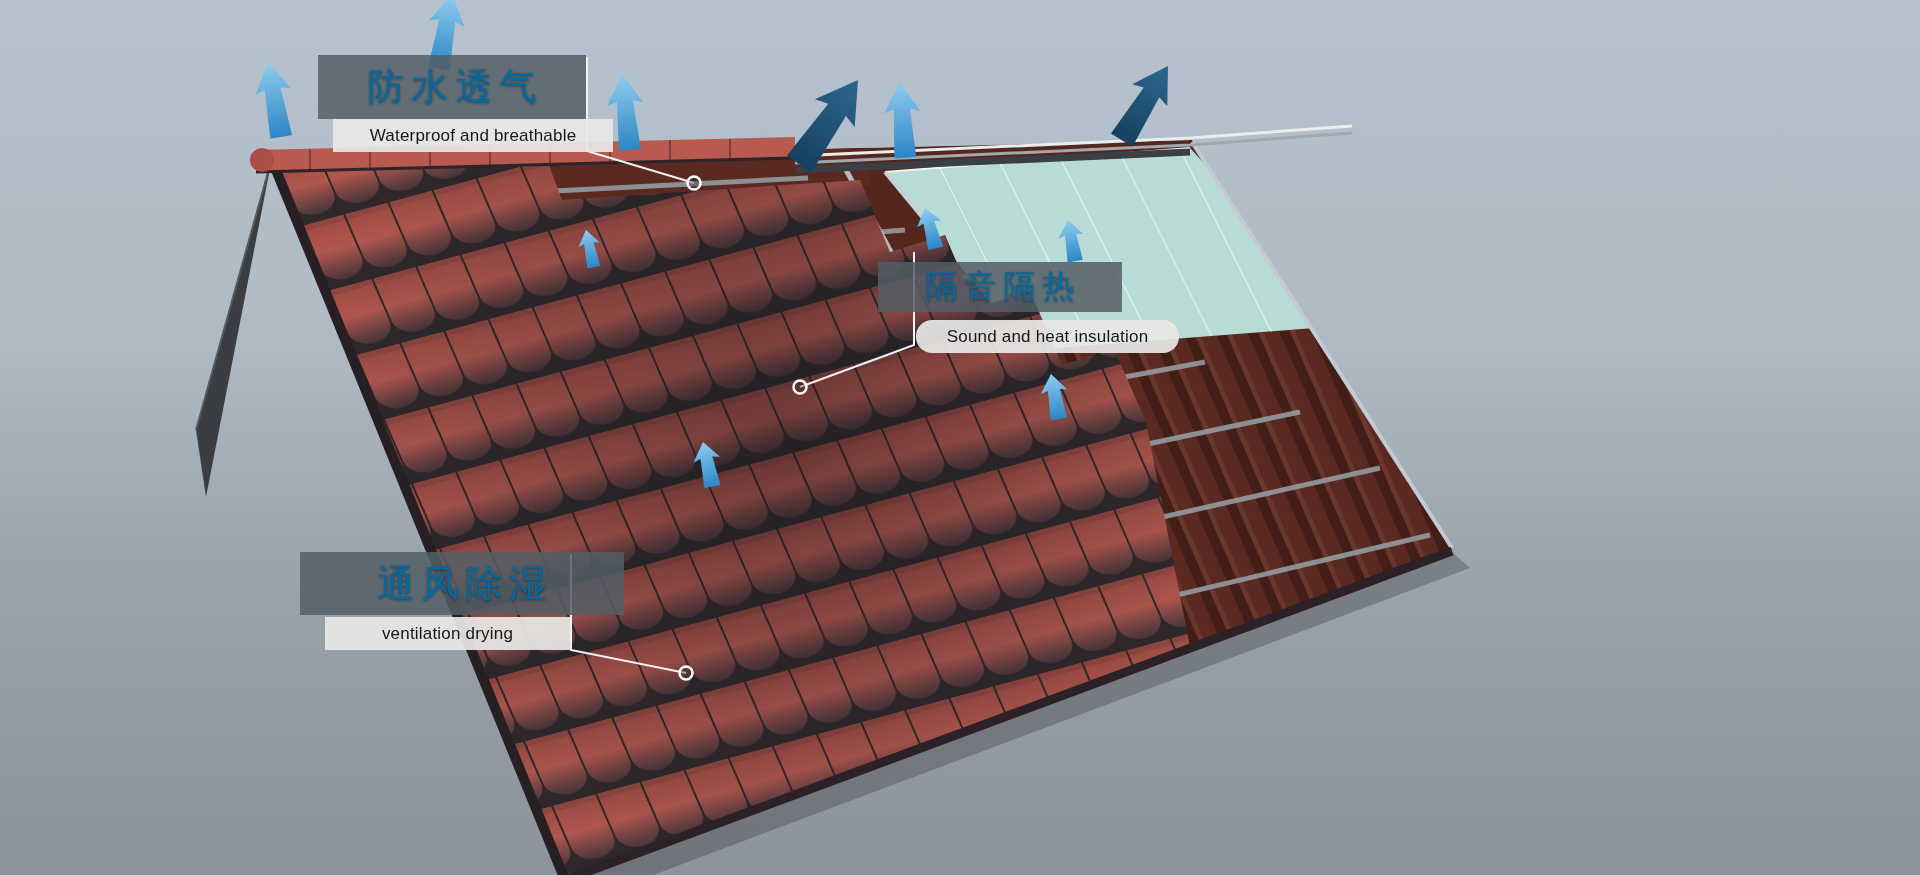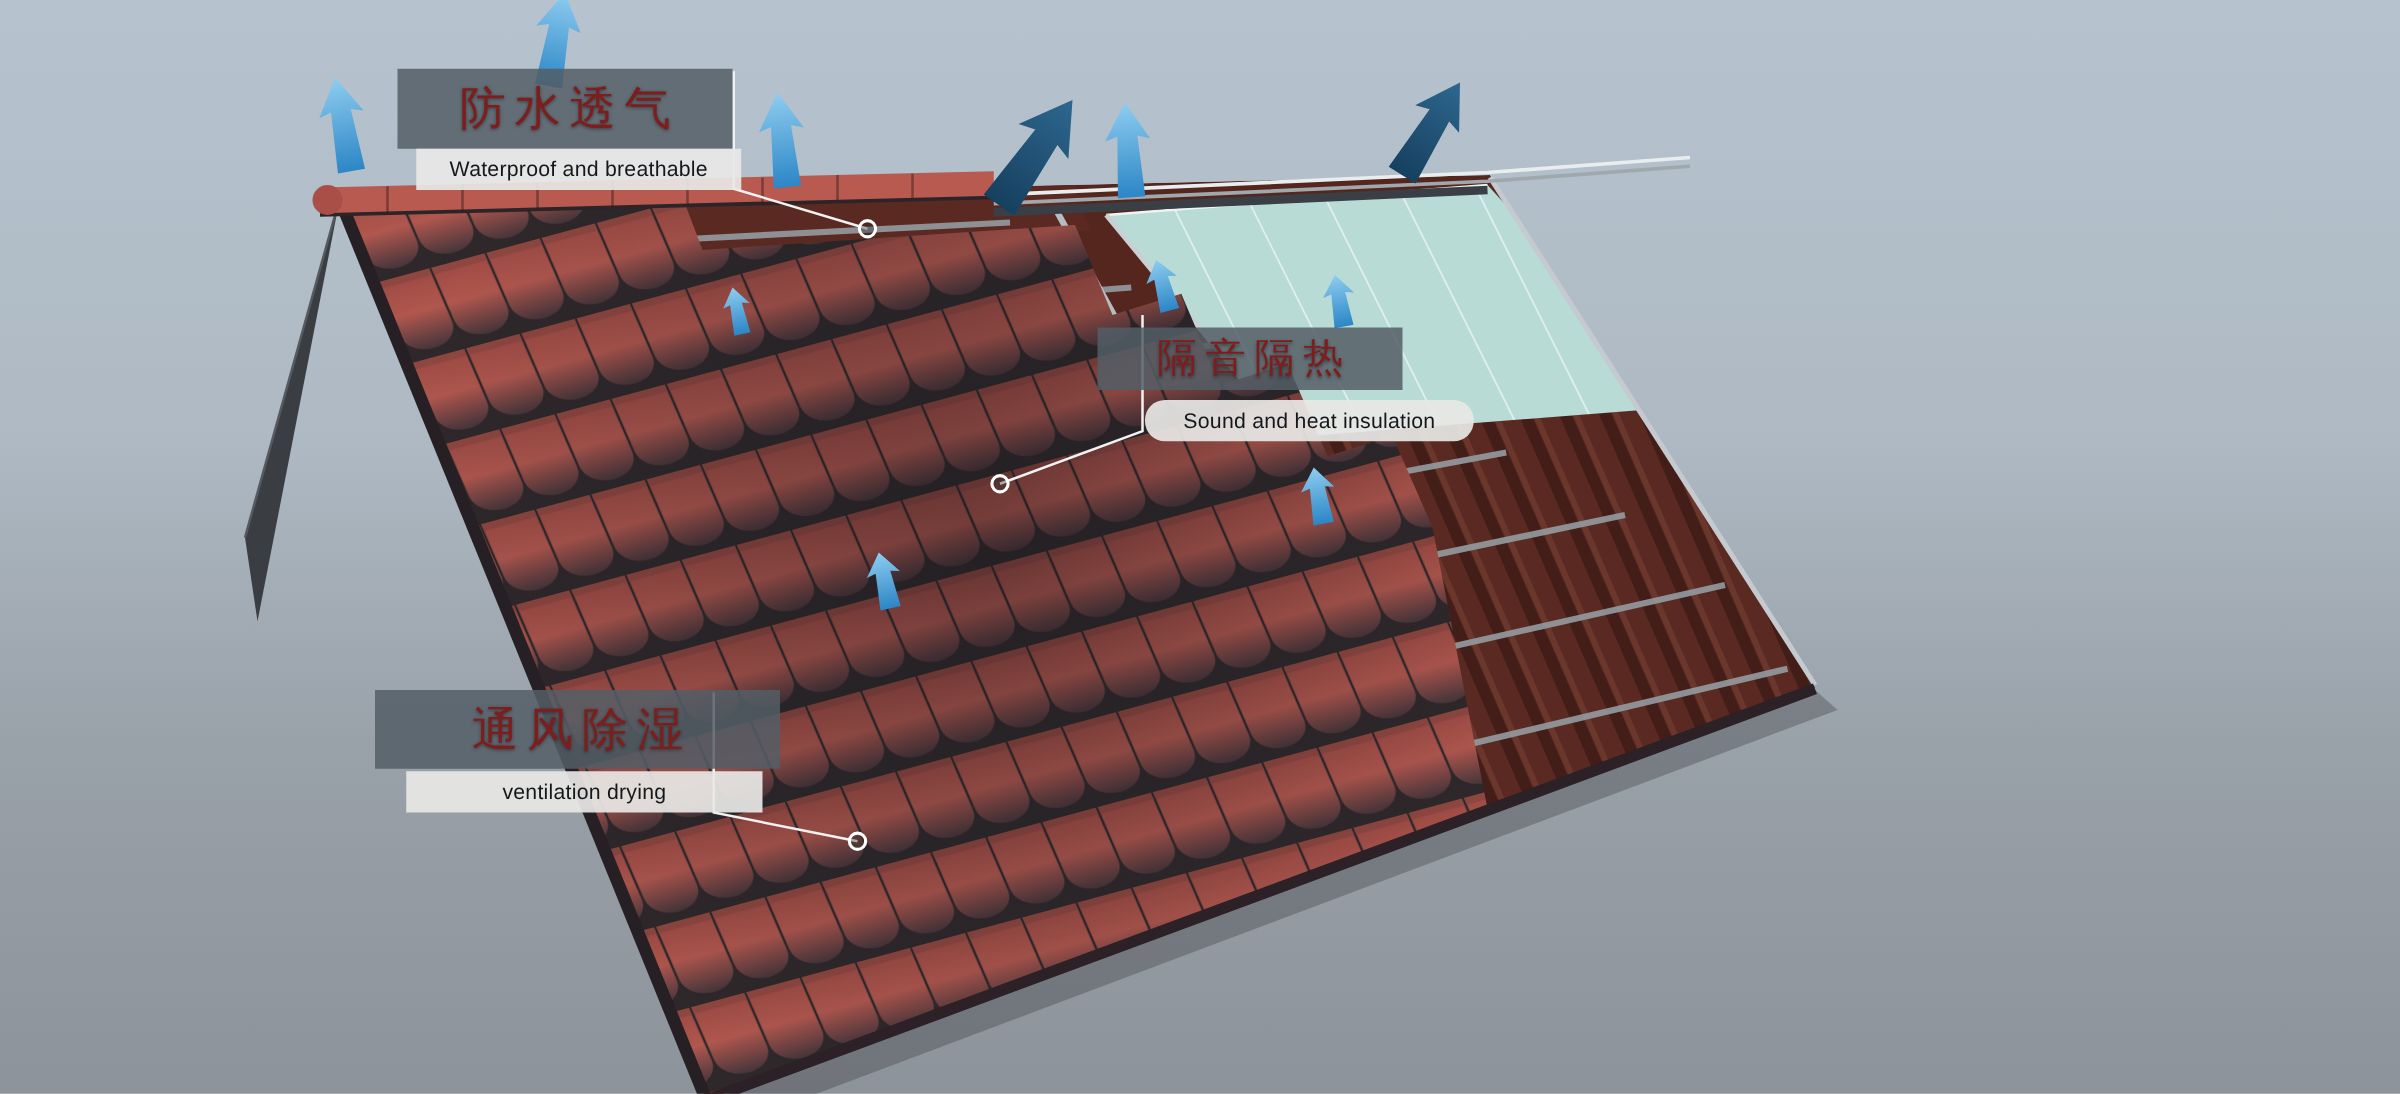--- a/index.html
+++ b/index.html
@@ -7,32 +7,32 @@
     width:1920px;height:875px;overflow:hidden;position:relative;
     font-family:"Liberation Sans", sans-serif;
     background:linear-gradient(180deg,#b6c3ce 0%,#aeb9c3 40%,#99a1a9 68%,#8d939a 100%);
   }
   .scene{position:absolute;left:0;top:0;z-index:1;}
   .callout{
     position:absolute;z-index:3;display:flex;align-items:center;justify-content:center;
     box-sizing:border-box;white-space:nowrap;
   }
   .callout.dark{
-    background:rgba(84,94,102,0.85);color:#7f1d1d;letter-spacing:7px;padding-left:7px;
+    background:rgba(84,94,102,0.85);color:#0369a1;letter-spacing:7px;padding-left:7px;
     text-shadow:0 1px 3px rgba(0,0,0,0.45);font-weight:500;
   }
   .callout.light{
     background:rgba(232,232,230,0.92);color:#15181b;font-size:17px;letter-spacing:0.2px;
   }
   .zh1{left:318px;top:55px;width:268px;height:64px;font-size:37px;}
-  .en1{left:333px;top:119px;width:260px;height:33px;}
+  .en1{left:333px;top:119px;width:280px;height:33px;}
   .zh2{left:878px;top:262px;width:244px;height:50px;font-size:32px;}
   .en2{left:916px;top:320px;width:263px;height:33px;border-radius:16px;}
   .zh3{left:300px;top:552px;width:324px;height:63px;font-size:37px;}
-  .en3{left:325px;top:617px;width:285px;height:33px;}
+  .en3{left:325px;top:617px;width:245px;height:33px;}
 </style>
 </head>
 <body>
 
 <svg class="scene" width="1920" height="875" viewBox="0 0 1920 875">
   <defs>
     <linearGradient id="tileGrad" x1="0" y1="0" x2="0" y2="1">
       <stop offset="0" stop-color="#9c4a43"></stop>
       <stop offset="0.5" stop-color="#b0574e"></stop>
       <stop offset="1" stop-color="#46353a"></stop>

